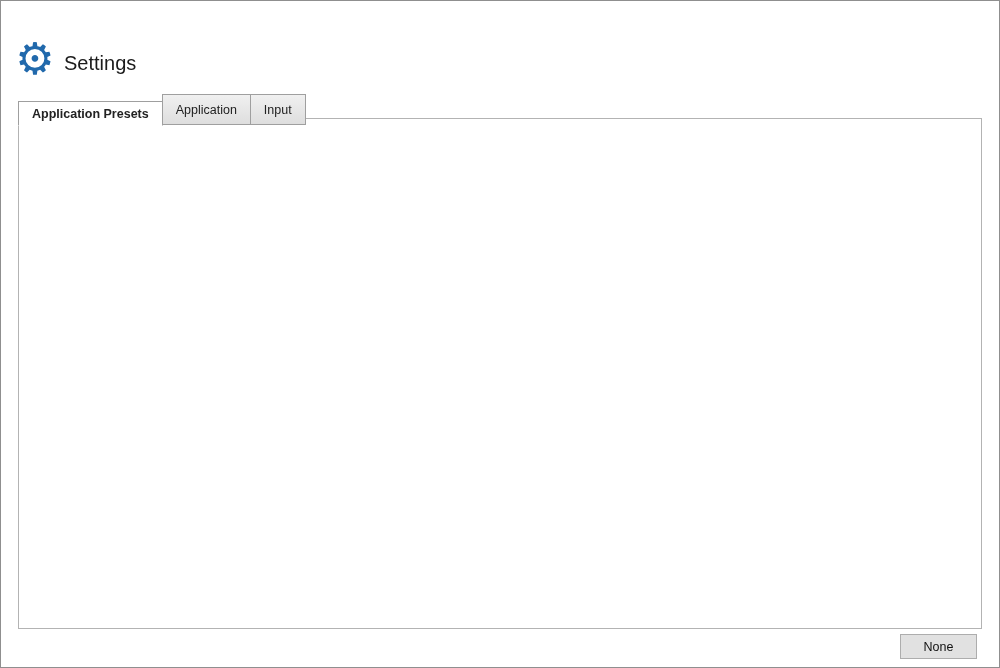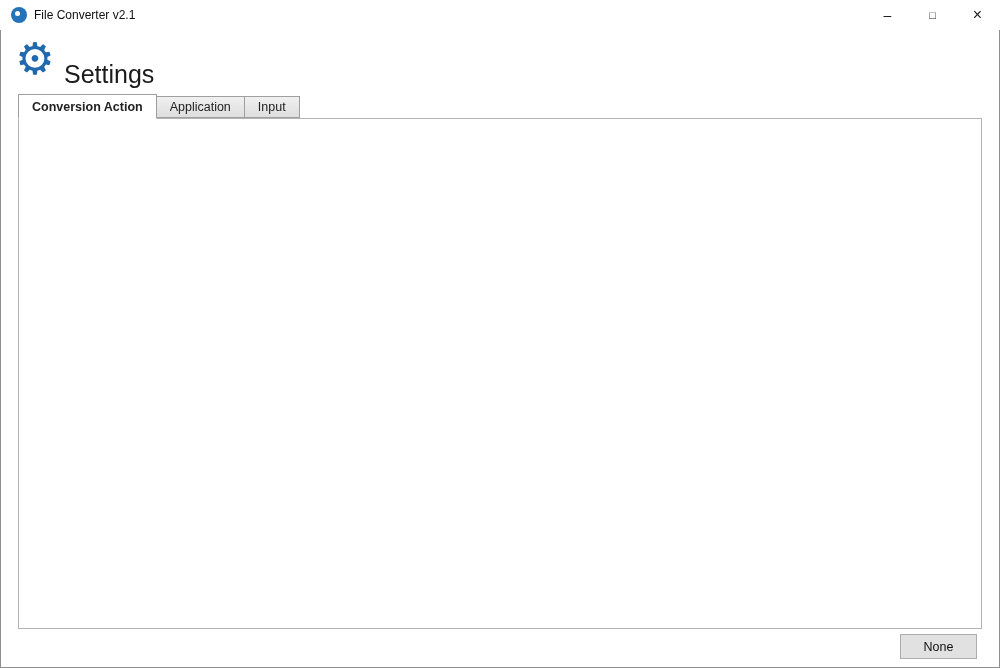--- a/index.html
+++ b/index.html
@@ -12,25 +12,25 @@
   .app-icon { position:absolute; left:11px; top:7px; width:16px; height:16px; border-radius:50%; background:#2472b8; }
   .app-icon::after { content:""; position:absolute; left:4px; top:4px; width:5px; height:5px; border-radius:50%; background:#fff; }
   .win-title { position:absolute; left:34px; top:8px; font-size:12px; color:#111; white-space:nowrap; }
   .tb-btn { position:absolute; top:0; width:45px; height:30px; display:flex; align-items:center; justify-content:center; color:#222; cursor:default; }
   .tb-min { right:90px; font-size:14px; }
   .tb-max { right:45px; font-size:11px; }
   .tb-close { right:0; font-size:16px; }
 
   
   .gear-icon { position:absolute; left:10px; top:34px; width:50px; height:50px; font-size:44px; line-height:50px; text-align:center; color:#2169ac; }
-  .page-title { position:absolute; left:64px; top:60px; font-size:25px; color:#1b1b1b; }
+  .page-title { position:absolute; left:64px; top:52px; font-size:20px; color:#1b1b1b; }
 
   
   .tabs { position:absolute; left:18px; top:94px; display:flex; align-items:flex-end; z-index:5; }
-  .tab { height:22px; padding:0 13px; display:flex; align-items:center; font-size:12.5px; background:linear-gradient(#f0f0f0,#dedede); border:1px solid #9f9f9f; margin-right:-1px; color:#222; }
+  .tab { height:31px; padding:0 13px; display:flex; align-items:center; font-size:12.5px; background:linear-gradient(#f0f0f0,#dedede); border:1px solid #9f9f9f; margin-right:-1px; color:#222; }
   .tab.active { height:25px; background:#fff; border-bottom:1px solid #fff; font-weight:bold; z-index:6; margin-bottom:-1px; }
 
   
   .content { position:absolute; left:18px; top:118px; width:964px; height:511px; border:1px solid #b3b3b3; background:#fff; z-index:1; }
 
   
   .listbox { position:absolute; left:30px; top:130px; width:193px; height:469px; border:1px solid #9a9a9a; background:#fff; overflow:hidden; }
   .list-items { position:absolute; left:1px; top:3px; right:18px; }
   .list-item { height:24.5px; line-height:24.5px; padding-left:14px; font-size:13px; white-space:nowrap; }
   .list-item.selected { background:#cfe6f9; color:#1d72c8; }
@@ -109,33 +109,26 @@
   .informats-help { position:absolute; left:6px; top:394px; }
 
   
   .save-btn { position:absolute; left:900px; top:634px; width:77px; height:25px; background:#e1e1e1; border:1px solid #adadad; display:flex; align-items:center; justify-content:center; font-size:12.5px; color:#111; }
 </style>
 </head>
 <body>
 
 <div class="window">
 
-  <div class="titlebar">
-    <div class="app-icon"></div>
-    <div class="win-title">File Converter v2.1</div>
-    <div class="tb-btn tb-min">–</div>
-    <div class="tb-btn tb-max">□</div>
-    <div class="tb-btn tb-close">×</div>
-  </div>
 
   <div class="gear-icon">⚙</div>
   <div class="page-title">Settings</div>
 
   <div class="tabs">
-    <div class="tab active">Conversion Action</div>
+    <div class="tab active">Application Presets</div>
     <div class="tab">Application</div>
     <div class="tab">Input</div>
   </div>
 
   <div class="content"></div>
 
   <div class="listbox">
     <div class="list-items">
         <div class="list-item">To Mkv</div>
         <div class="list-item">To Mp4</div>

